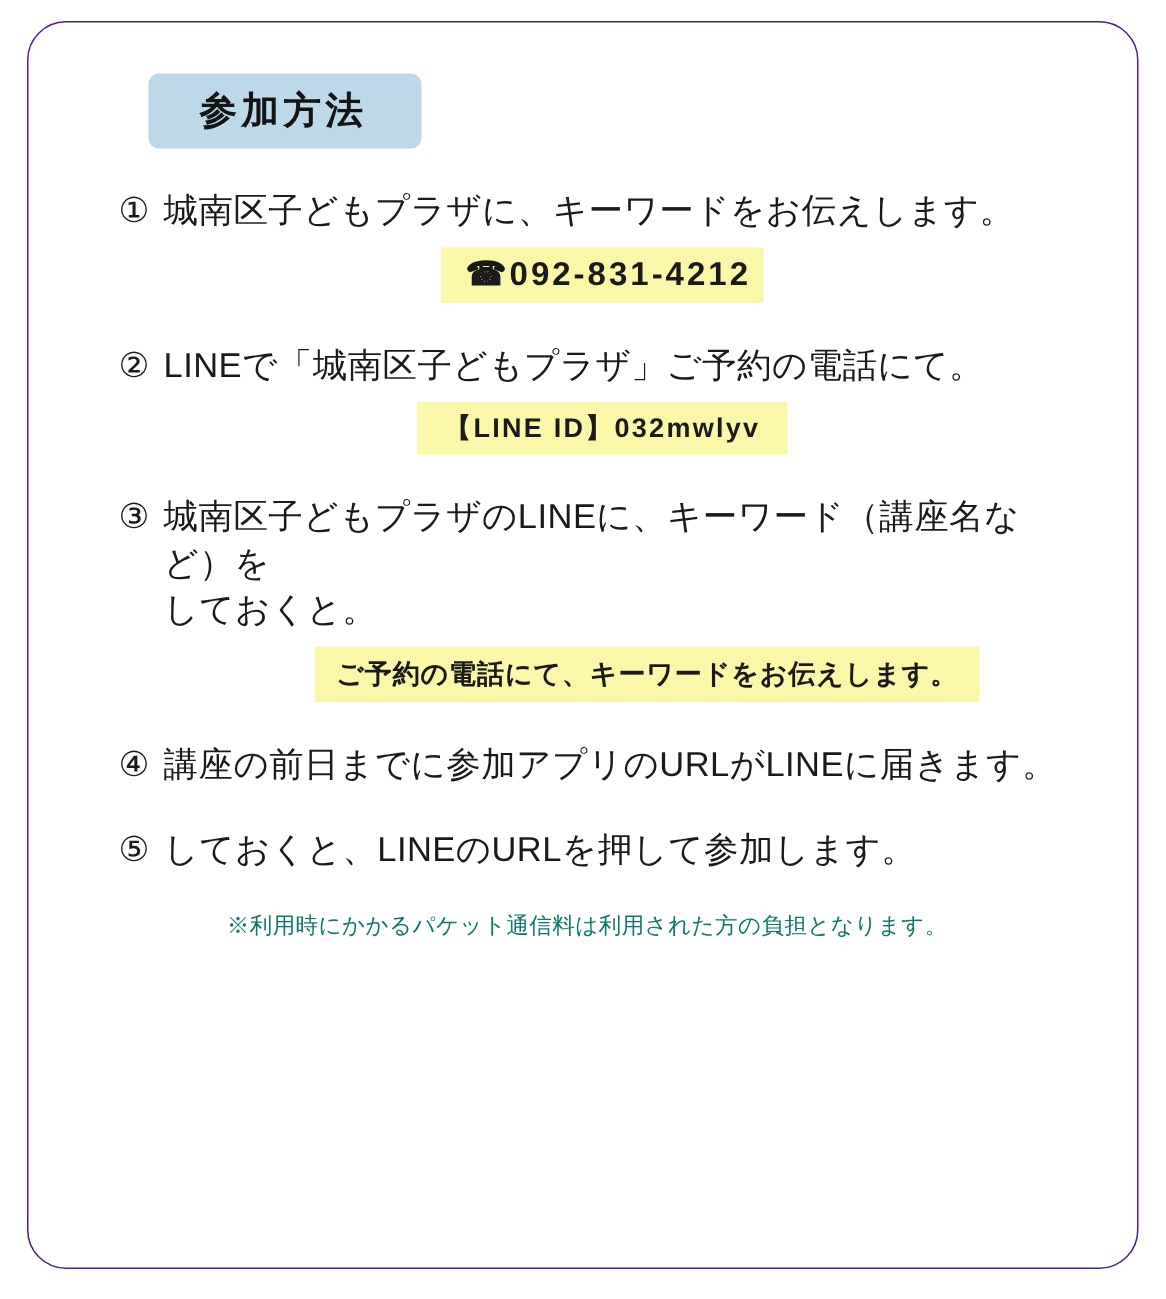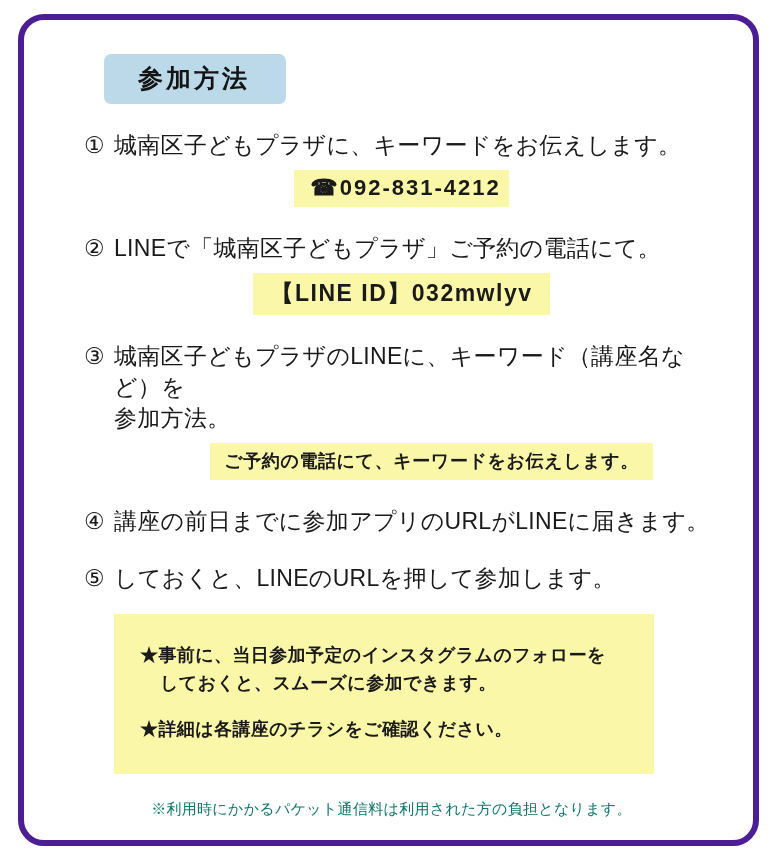--- a/index.html
+++ b/index.html
@@ -15,21 +15,21 @@
     position: relative;
     overflow: hidden;
   }
   .page {
     position: absolute;
     left: 18px;
     top: 14px;
     width: 741px;
     height: 832px;
     box-sizing: border-box;
-    border: 6px solid #4c1d95;
+    border: 1px solid #4c1d95;
     border-radius: 26px;
     background: #ffffff;
   }
   .inner {
     position: absolute;
     left: 60px;
     top: 22px;
     right: 34px;
   }
   .section-tag {
@@ -76,21 +76,21 @@
     padding: 4px 12px 5px 12px;
     font-weight: bold;
     letter-spacing: 1px;
   }
   .hl.tel {
     font-size: 22px;
     letter-spacing: 2px;
     padding: 5px 8px 6px 16px;
   }
   .hl.lineid {
-    font-size: 23px;
+    font-size: 18px;
     letter-spacing: 1.5px;
     padding: 5px 18px 6px 18px;
   }
   .hl.kw {
     font-size: 18px;
     letter-spacing: 0.6px;
     padding: 6px 14px 7px 14px;
   }
   .hl.insta {
     font-size: 18px;
@@ -163,21 +163,21 @@
       <div class="hl-wrap">
         <span class="hl lineid">【LINE ID】032mwlyv</span>
       </div>
     </div>
 
     <div class="step">
       <div class="step-line">
         <div class="step-num">③</div>
         <div class="step-text">
           <span>城南区子どもプラザのLINEに、キーワード（講座名など）を</span>
-          <span class="l2">参加方法。</span>
+          <span class="l2">しておくと。</span>
         </div>
       </div>
       <div class="hl-wrap left-ish">
         <span class="hl kw">ご予約の電話にて、キーワードをお伝えします。</span>
       </div>
     </div>
 
     <div class="step">
       <div class="step-line">
         <div class="step-num">④</div>
@@ -189,22 +189,17 @@
 
     <div class="step">
       <div class="step-line">
         <div class="step-num">⑤</div>
         <div class="step-text">
           <span>しておくと、LINEのURLを押して参加します。</span>
         </div>
       </div>
     </div>
 
-    <div class="notebox">
-      <div class="nrow">★事前に、当日参加予定のインスタグラムのフォローを</div>
-      <div class="nrow indent">しておくと、スムーズに参加できます。</div>
-      <div class="nrow second">★詳細は各講座のチラシをご確認ください。</div>
-    </div>
 
     <div class="footnote">※利用時にかかるパケット通信料は利用された方の負担となります。</div>
 
   </div>
 </div>
 
 </body></html>

